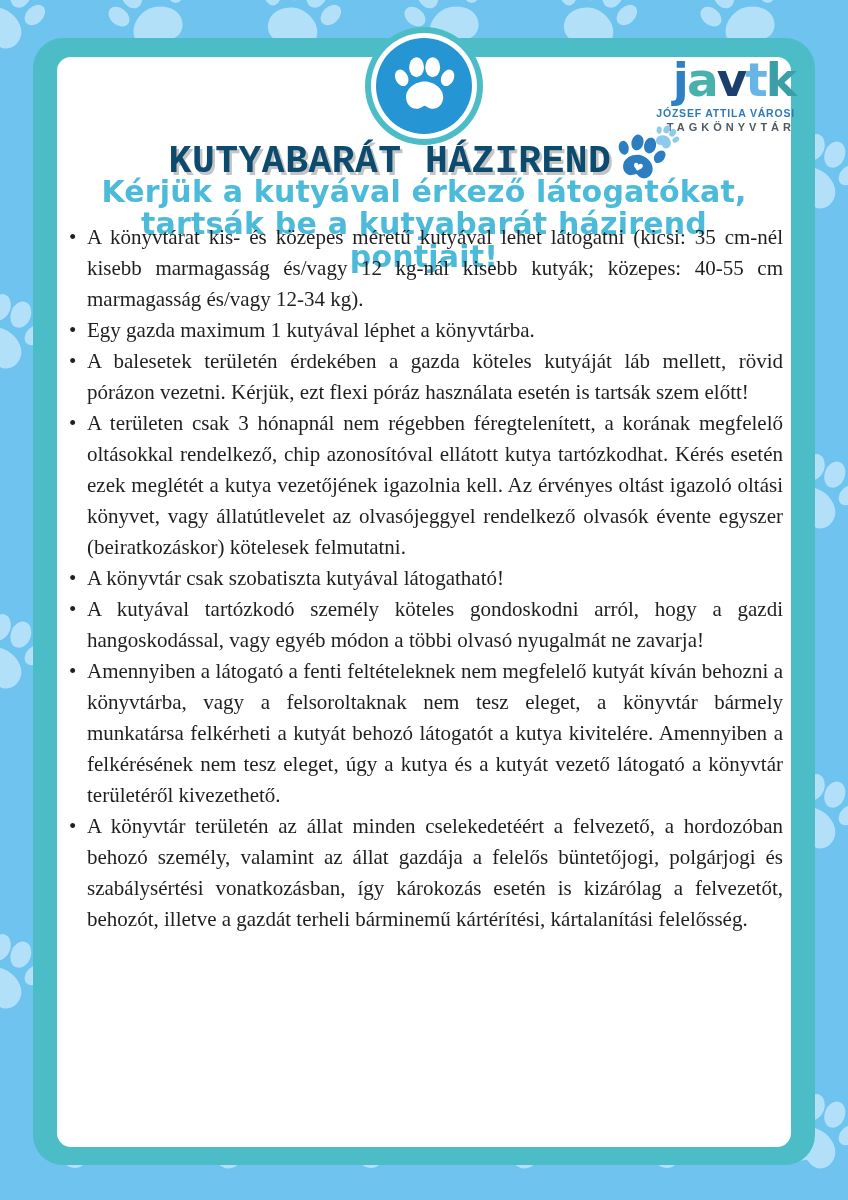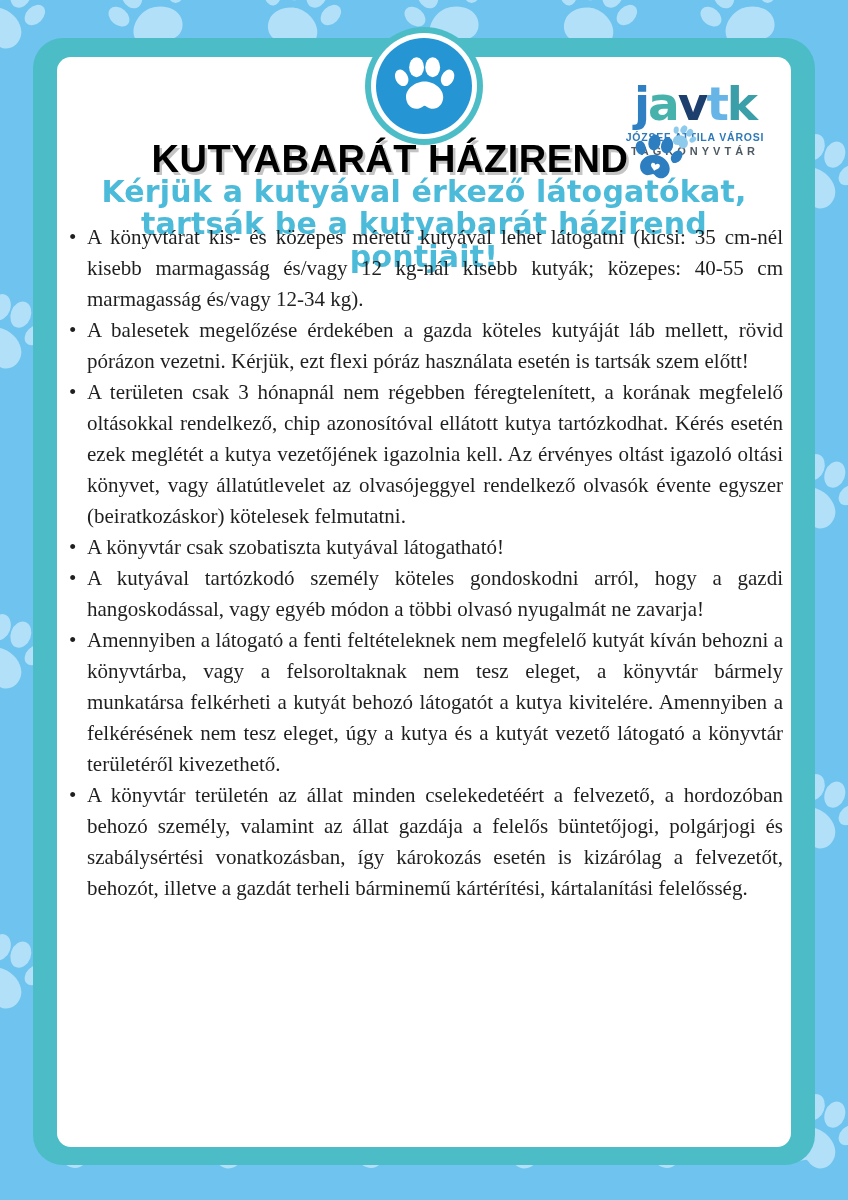--- a/index.html
+++ b/index.html
@@ -21,31 +21,31 @@
 
   
   .badge{position:absolute;left:365px;top:27px;width:118px;height:118px;z-index:3;}
   .badge .ring-teal{position:absolute;inset:0;background:#4cbdc7;border-radius:50%;}
   .badge .ring-white{position:absolute;inset:6px;background:#ffffff;border-radius:50%;}
   .badge .disc-blue{position:absolute;inset:11px;background:#2596d3;border-radius:50%;
                     display:flex;align-items:center;justify-content:center;}
   .badge svg{width:62px;height:62px;margin-top:-2px;}
 
   
-  .logo{position:absolute;right:53px;top:58px;width:200px;text-align:center;z-index:4;margin-top:24px;}
+  .logo{position:absolute;right:53px;top:58px;width:200px;text-align:right;z-index:4;}
   .logo-word{font-size:47px;font-weight:bold;letter-spacing:-2px;line-height:.92;
              font-family:"DejaVu Sans",sans-serif;}
   .logo-line1{font-size:10.5px;letter-spacing:.8px;color:#2e79b8;margin-top:6px;font-weight:bold;}
   .logo-line2{font-size:11px;letter-spacing:4px;color:#4e5a63;margin-top:2px;font-weight:bold;}
 
   
   .title-row{position:absolute;left:0;top:126px;width:848px;text-align:center;z-index:4;}
   .page-title{display:inline-block;font-size:38px;font-weight:bold;letter-spacing:.5px;
-              color:#000000;text-shadow:2.5px 2.5px 0 #c4c4c4;
-              font-family:Liberation Sans, sans-serif;text-align:center;}
+              color:#0c4a6e;text-shadow:2.5px 2.5px 0 #c4c4c4;
+              font-family:Liberation Mono, monospace;text-align:center;}
   .title-paw{display:inline-block;vertical-align:-14px;margin-left:4px;position:relative;
              width:64px;height:60px;}
   .title-paw .main-paw{position:absolute;left:0;top:6px;width:50px;height:50px;transform:rotate(14deg);}
   .title-paw .mini-paw{position:absolute;left:38px;top:-2px;width:26px;height:26px;transform:rotate(30deg);}
 
   
   .subtitle{position:absolute;left:94px;top:176px;width:660px;text-align:center;
             font-size:30px;font-weight:bold;line-height:1.08;color:#4cbad9;
             letter-spacing:.2px;z-index:4;font-family:"DejaVu Sans",sans-serif;}
 
@@ -579,21 +579,22 @@
           <path d="M51 46 C65 46 81 57 81 71 C81 85 69 93 59 89 C55 87.5 53 85 51 85 C49 85 47 87.5 43 89 C33 93 21 85 21 71 C21 57 37 46 51 46 Z"></path>
         </g>
       </svg>
     </span>
   </div>
 
   <div class="subtitle">Kérjük a kutyával érkező látogatókat, tartsák be a kutyabarát házirend pontjait!</div>
 
   <ul class="rules">
       <li>A könyvtárat kis- és közepes méretű kutyával lehet látogatni (kicsi: 35 cm-nél kisebb marmagasság és/vagy 12 kg-nál kisebb kutyák; közepes: 40-55 cm marmagasság és/vagy 12-34 kg).</li>
-      <li>A balesetek megelőzése érdekében a gazda köteles kutyáját láb mellett, rövid pórázon vezetni. Kérjük, ezt flexi póráz használata esetén is tartsák szem előtt!</li>
+      <li>Egy gazda maximum 1 kutyával léphet a könyvtárba.</li>
+      <li>A balesetek területén érdekében a gazda köteles kutyáját láb mellett, rövid pórázon vezetni. Kérjük, ezt flexi póráz használata esetén is tartsák szem előtt!</li>
       <li>A területen csak 3 hónapnál nem régebben féregtelenített, a korának megfelelő oltásokkal rendelkező, chip azonosítóval ellátott kutya tartózkodhat. Kérés esetén ezek meglétét a kutya vezetőjének igazolnia kell. Az érvényes oltást igazoló oltási könyvet, vagy állatútlevelet az olvasójeggyel rendelkező olvasók évente egyszer (beiratkozáskor) kötelesek felmutatni.</li>
       <li>A könyvtár csak szobatiszta kutyával látogatható!</li>
       <li>A kutyával tartózkodó személy köteles gondoskodni arról, hogy a gazdi hangoskodással, vagy egyéb módon a többi olvasó nyugalmát ne zavarja!</li>
       <li>Amennyiben a látogató a fenti feltételeknek nem megfelelő kutyát kíván behozni a könyvtárba, vagy a felsoroltaknak nem tesz eleget, a könyvtár bármely munkatársa felkérheti a kutyát behozó látogatót a kutya kivitelére. Amennyiben a felkérésének nem tesz eleget, úgy a kutya és a kutyát vezető látogató a könyvtár területéről kivezethető.</li>
       <li>A könyvtár területén az állat minden cselekedetéért a felvezető, a hordozóban behozó személy, valamint az állat gazdája a felelős büntetőjogi, polgárjogi és szabálysértési vonatkozásban, így károkozás esetén is kizárólag a felvezetőt, behozót, illetve a gazdát terheli bárminemű kártérítési, kártalanítási felelősség.</li>
     </ul>
 
 </div>
 
 </body></html>

